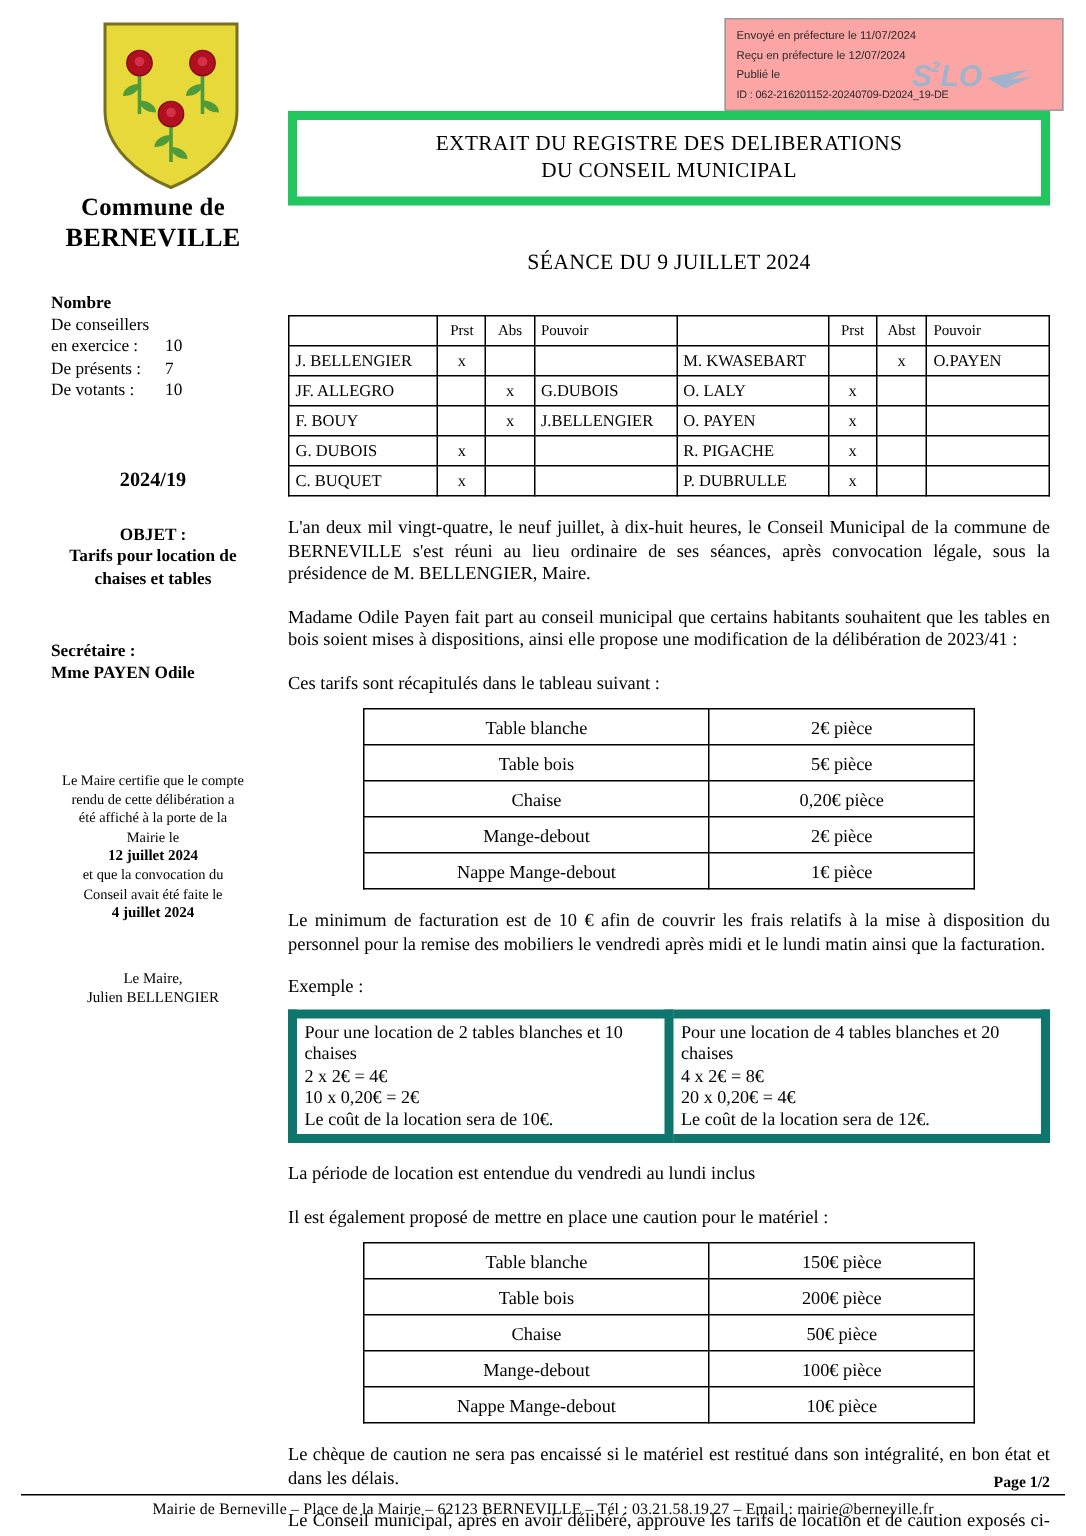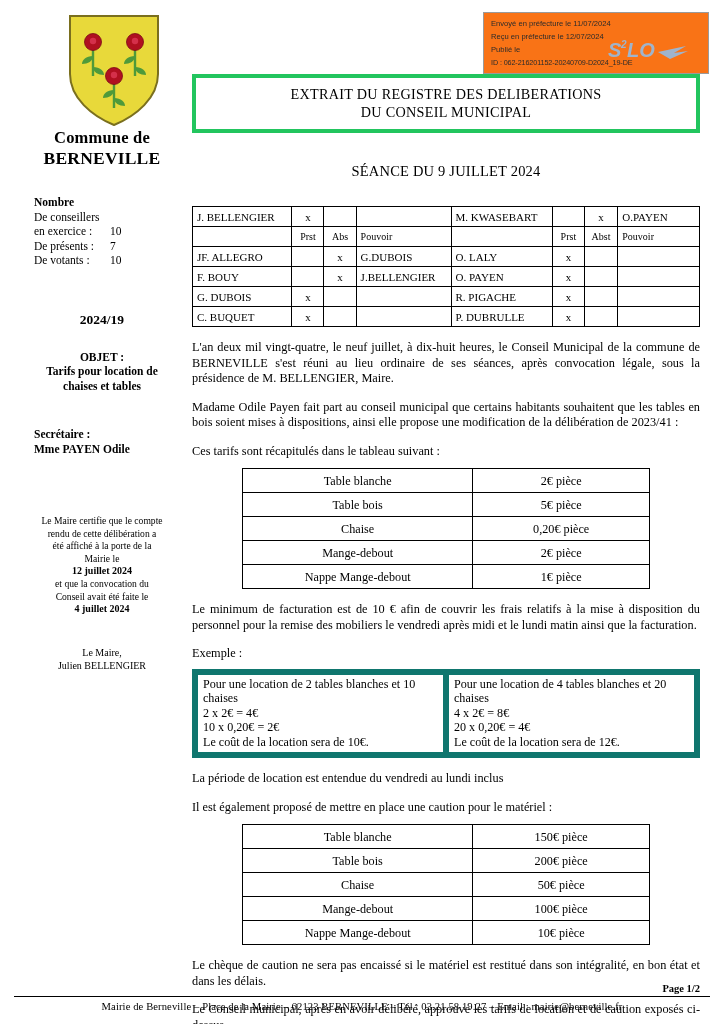--- a/index.html
+++ b/index.html
@@ -18,21 +18,21 @@
   }
 
   
   .stamp {
     position: absolute;
     left: 483px;
     top: 12px;
     width: 226px;
     height: 62px;
     border: 1px solid #9a9a9a;
-    background: #f97316;
+    background: #fca5a5;
     box-sizing: border-box;
     padding: 4px 6px 0 7px;
     font-family: "Liberation Sans", sans-serif;
     font-size: 7.6px;
     line-height: 13px;
     color: #2b2b2b;
     z-index: 5;
   }
   .stamp-line { white-space: nowrap; }
   .stamp-id { font-size: 7.2px; letter-spacing: -0.1px; }
@@ -117,21 +117,21 @@
   }
 
   
   .main {
     position: absolute;
     left: 192px;
     top: 74px;
     width: 508px;
   }
   .title-box {
-    border: 4px solid #22c55e;
+    border: 6px solid #22c55e;
     padding: 7px 4px 8px 4px;
     text-align: center;
     font-size: 14.2px;
     line-height: 18px;
     letter-spacing: 0.3px;
   }
   .seance {
     margin-top: 30px;
     text-align: center;
     font-size: 14.5px;
@@ -324,38 +324,38 @@
   <div class="title-box">
     <div>EXTRAIT DU REGISTRE DES DELIBERATIONS</div>
     <div>DU CONSEIL MUNICIPAL</div>
   </div>
 
   <div class="seance">SÉANCE DU 9 JUILLET 2024</div>
 
   <table class="attendance">
     <tbody>
       <tr>
-        <td class="col-name">J. BELLENGIER</td>
-        <td class="col-prst">x</td>
-        <td class="col-abs"></td>
-        <td class="col-pouv"></td>
-        <td class="col-name">M. KWASEBART</td>
-        <td class="col-prst"></td>
-        <td class="col-abs">x</td>
-        <td class="col-pouv">O.PAYEN</td>
-      </tr>
-      <tr>
         <td class="col-name hdr"></td>
         <td class="col-prst hdr">Prst</td>
         <td class="col-abs hdr">Abs</td>
         <td class="col-pouv hdr">Pouvoir</td>
         <td class="col-name hdr"></td>
         <td class="col-prst hdr">Prst</td>
         <td class="col-abs hdr">Abst</td>
         <td class="col-pouv hdr">Pouvoir</td>
+      </tr>
+      <tr>
+        <td class="col-name">J. BELLENGIER</td>
+        <td class="col-prst">x</td>
+        <td class="col-abs"></td>
+        <td class="col-pouv"></td>
+        <td class="col-name">M. KWASEBART</td>
+        <td class="col-prst"></td>
+        <td class="col-abs">x</td>
+        <td class="col-pouv">O.PAYEN</td>
       </tr>
       <tr>
         <td class="col-name">JF. ALLEGRO</td>
         <td class="col-prst"></td>
         <td class="col-abs">x</td>
         <td class="col-pouv">G.DUBOIS</td>
         <td class="col-name">O. LALY</td>
         <td class="col-prst">x</td>
         <td class="col-abs"></td>
         <td class="col-pouv"></td>

